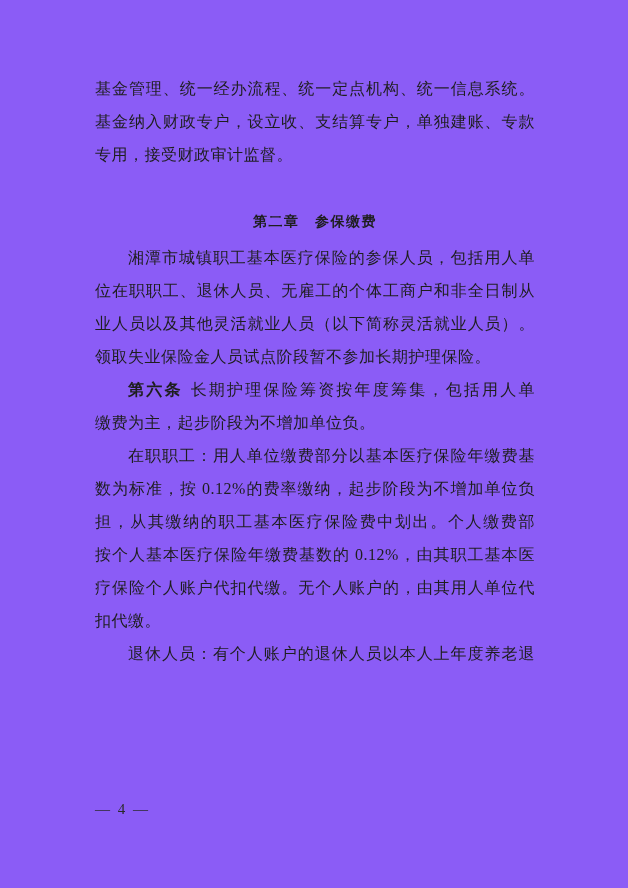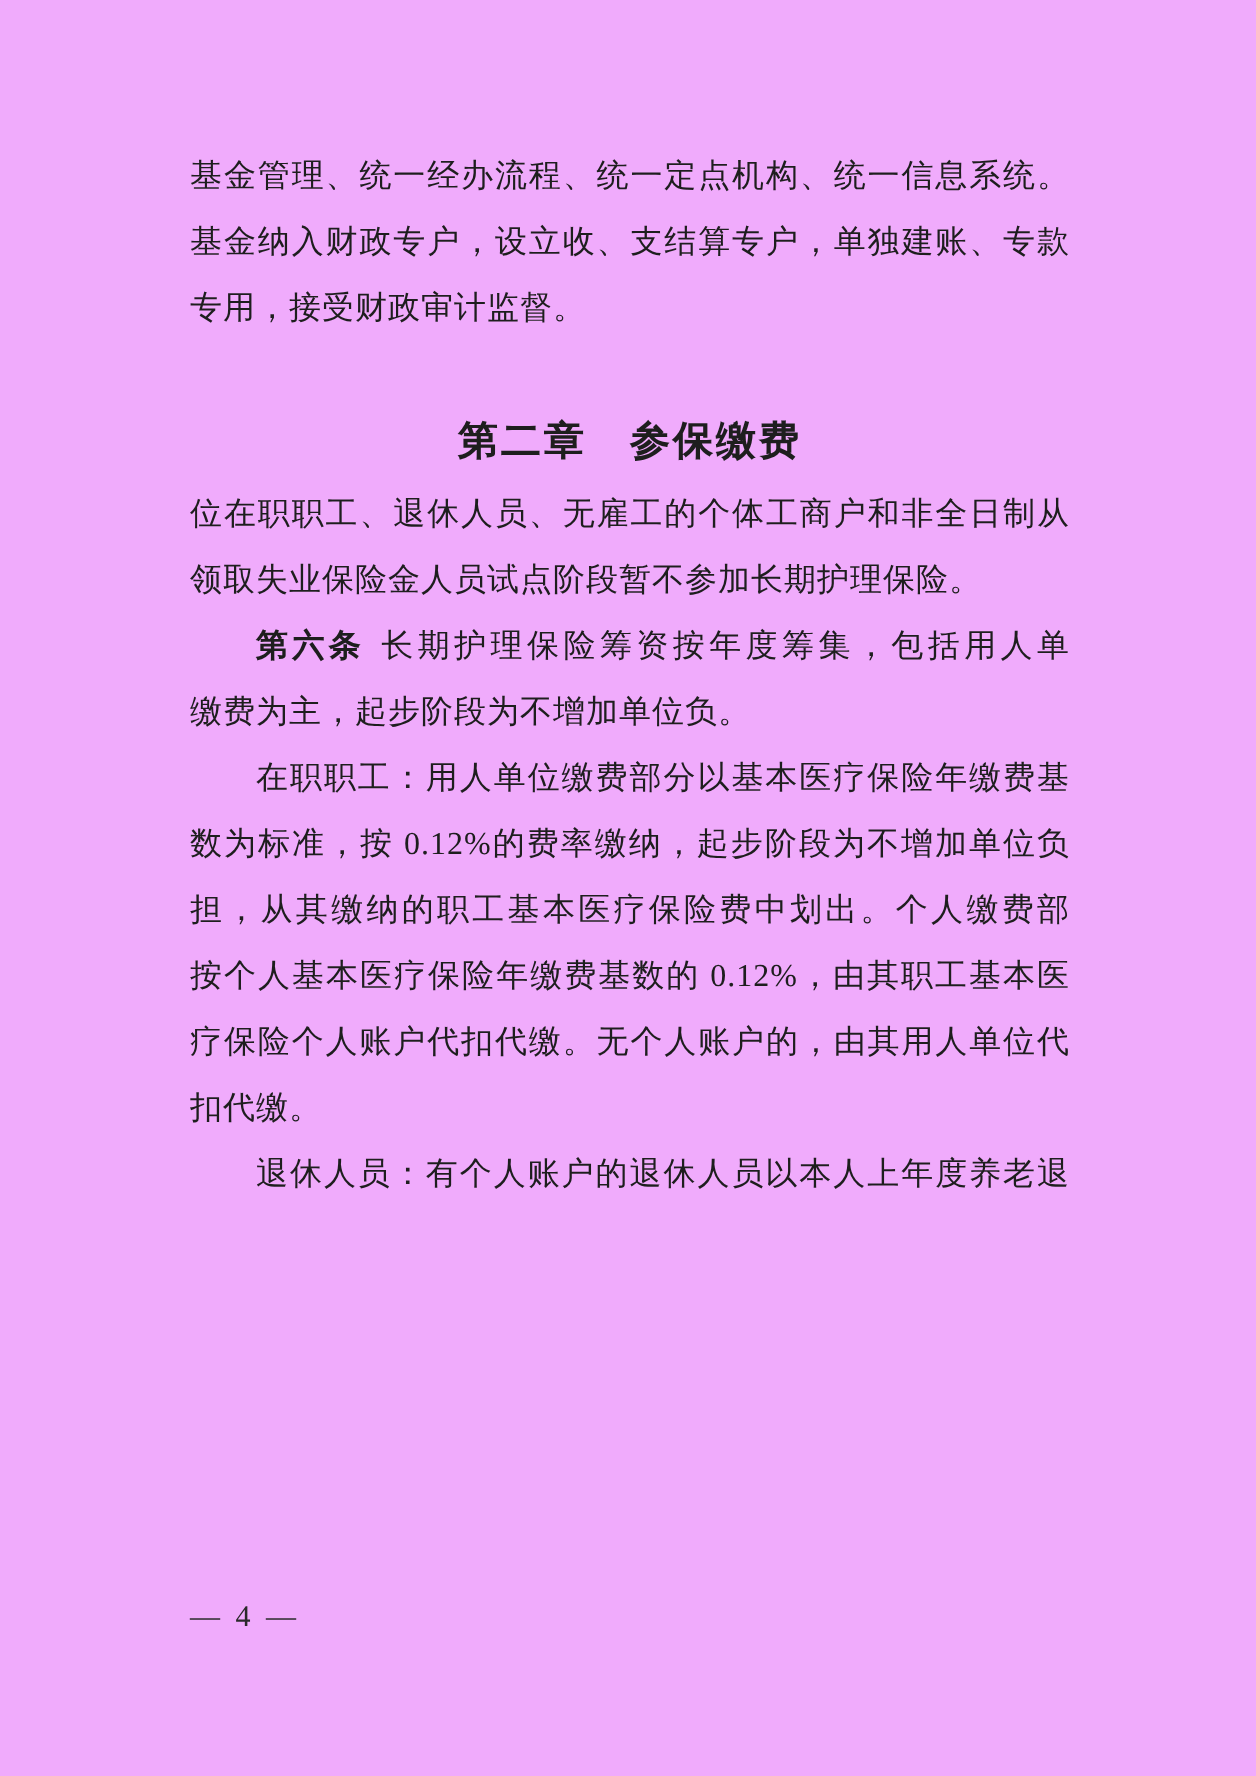--- a/index.html
+++ b/index.html
@@ -11,21 +11,21 @@
     position: relative;
     width: 628px;
     height: 888px;
     font-family: "Liberation Serif", "DejaVu Serif", serif;
     color: #1e1e1e;
     overflow: hidden;
   }
   .page {
     position: absolute;
     inset: 0;
-    background: #f0abfc;
+    background: #8b5cf6;
   }
   .content {
     position: absolute;
     left: 95px;
     top: 72px;
     width: 440px;
   }
   .line {
     font-size: 16px;
     line-height: 33px;
@@ -41,21 +41,21 @@
   .line.indent {
     padding-left: 33px;
   }
   .bold {
     font-weight: bold;
   }
   .rest {
     margin-left: 8px;
   }
   .chapter {
-    font-size: 20px;
+    font-size: 14px;
     font-weight: bold;
     line-height: 33px;
     height: 33px;
     margin: 34px 0 3px 0;
     text-align: center;
     text-align-last: center;
     letter-spacing: 1.5px;
   }
   .footer {
     position: absolute;
@@ -76,21 +76,23 @@
     <div class="para">
       <div class="line fill">基金管理、统一经办流程、统一定点机构、统一信息系统。</div>
       <div class="line fill">基金纳入财政专户，设立收、支结算专户，单独建账、专款</div>
       <div class="line end">专用，接受财政审计监督。</div>
     </div>
 
     <div class="chapter">第二章　参保缴费</div>
 
 
     <div class="para">
+      <div class="line fill indent">湘潭市城镇职工基本医疗保险的参保人员，包括用人单</div>
       <div class="line fill">位在职职工、退休人员、无雇工的个体工商户和非全日制从</div>
+      <div class="line fill">业人员以及其他灵活就业人员（以下简称灵活就业人员）。</div>
       <div class="line end">领取失业保险金人员试点阶段暂不参加长期护理保险。</div>
     </div>
 
     <div class="para">
       <div class="line fill indent">
         <span class="bold">第六条</span><span class="rest">长期护理保险筹资按年度筹集，包括用人单</span>
       </div>
       <div class="line end">缴费为主，起步阶段为不增加单位负。</div>
     </div>
 

